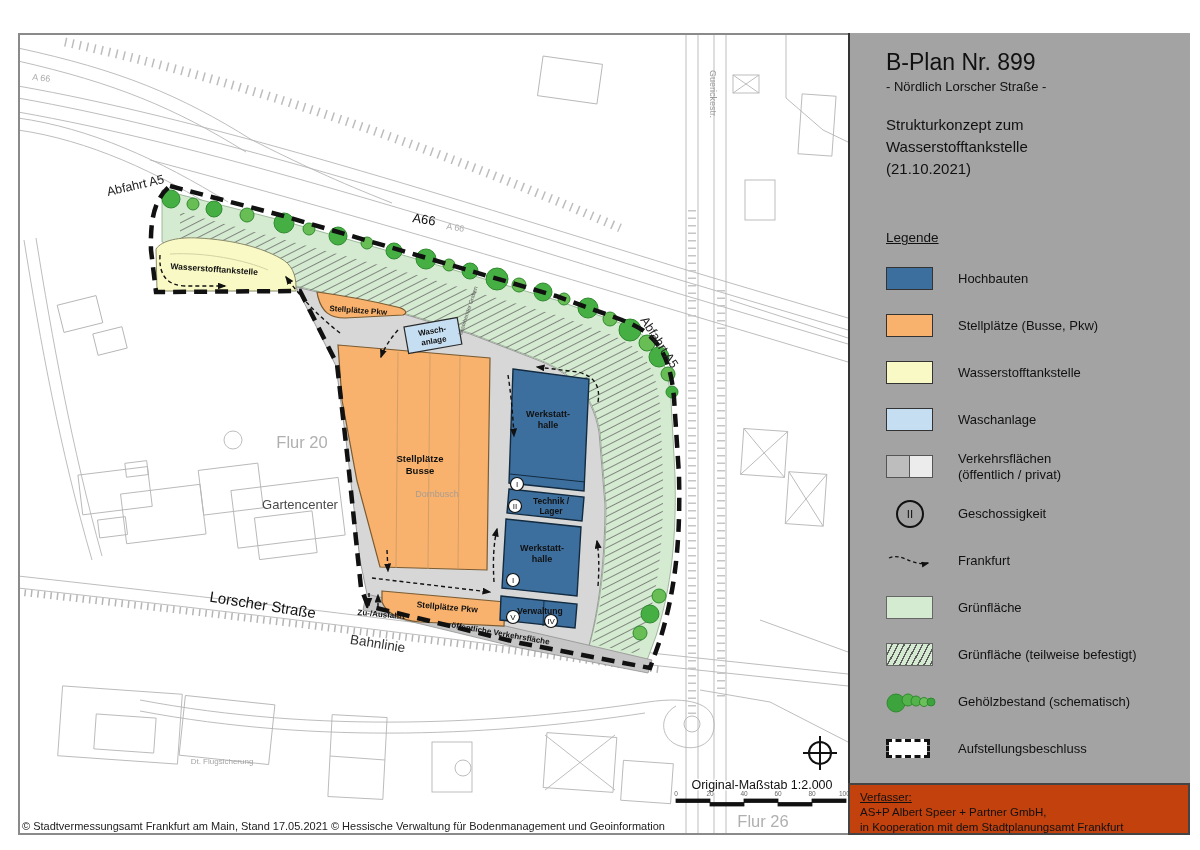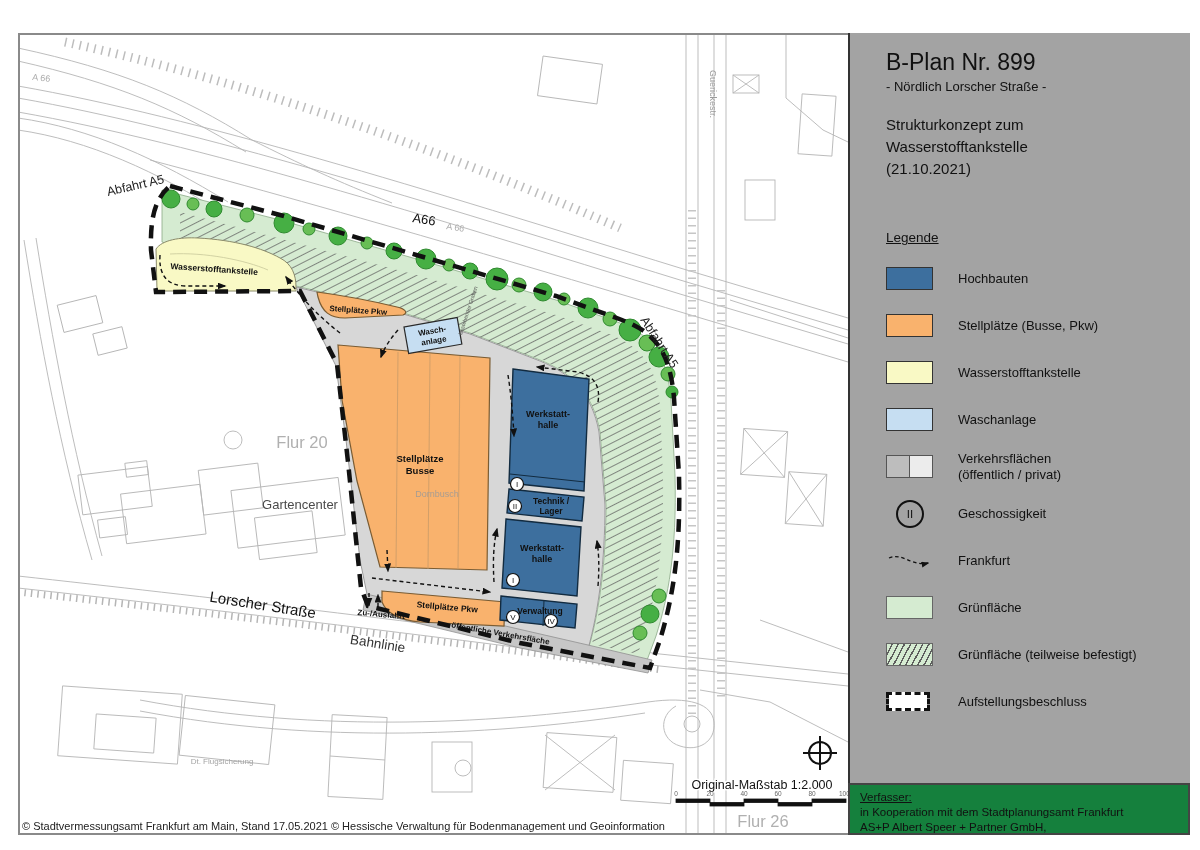--- a/index.html
+++ b/index.html
@@ -21,21 +21,21 @@
   .swatch.green{border-color:#666;}
   .sw-split{display:flex;width:47px;height:23px;border:1.6px solid #555;box-sizing:border-box;}
   .sw-split span{flex:1;height:100%;}
   .sw-split span:first-child{border-right:1.4px solid #555;}
   .sw-hatch{background-color:#D5EBD1;
             background-image:repeating-linear-gradient(118deg,rgba(0,0,0,0) 0 4px,#5d5d5d 4px 5.4px);}
   .sw-circle{width:24px;height:24px;border:2px solid #111;border-radius:50%;margin-left:10px;
              display:flex;align-items:center;justify-content:center;font-size:11.5px;color:#111;}
   .sw-dash{width:44px;height:19px;border:3px dashed #111;box-sizing:border-box;background:#fff;}
   .leg-label{font-size:13px;color:#111;line-height:1.25;}
-  .author-box{position:absolute;left:848px;top:783px;width:342px;height:52px;background:#15803d;
+  .author-box{position:absolute;left:848px;top:783px;width:342px;height:52px;background:#c2410c;
               border:2px solid #444;box-sizing:border-box;padding:5px 8px 0 10px;font-size:11.5px;color:#111;line-height:1.3;}
   .author-box .u{text-decoration:underline;}
 </style>
 </head>
 <body>
 
 <div class="sheet">
 
 <svg class="map" width="1200" height="850" viewBox="0 0 1200 850">
   <defs>
@@ -377,26 +377,38 @@
       <span class="leg-label">Grünfläche</span>
     </div>
     <div class="legend-row">
       <span class="swcol">
             <span class="swatch green sw-hatch"></span>
           </span>
       <span class="leg-label">Grünfläche (teilweise befestigt)</span>
     </div>
     <div class="legend-row">
       <span class="swcol">
+        <svg width="52" height="24" viewBox="0 0 52 24">
+          <circle cx="10" cy="13" r="9" fill="#3DA33D" stroke="#2f8a2f"></circle>
+          <circle cx="22" cy="10" r="6" fill="#54B24A" stroke="#2f8a2f"></circle>
+          <circle cx="30" cy="11" r="5" fill="#54B24A" stroke="#2f8a2f"></circle>
+          <circle cx="38" cy="12" r="4.5" fill="#6CC05B" stroke="#2f8a2f"></circle>
+          <circle cx="45" cy="12" r="4" fill="#3DA33D" stroke="#2f8a2f"></circle>
+        </svg>
+      </span>
+      <span class="leg-label">Gehölzbestand (schematisch)</span>
+    </div>
+    <div class="legend-row">
+      <span class="swcol">
             <span class="sw-dash"></span>
           </span>
       <span class="leg-label">Aufstellungsbeschluss</span>
     </div>
   </div>
 </div>
 
 <div class="author-box">
   <div class="u">Verfasser:</div>
+  <div>AS+P Albert Speer + Partner GmbH,</div>
   <div>in Kooperation mit dem Stadtplanungsamt Frankfurt</div>
-  <div>AS+P Albert Speer + Partner GmbH,</div>
 </div>
 
 </div>
 
 </body></html>

